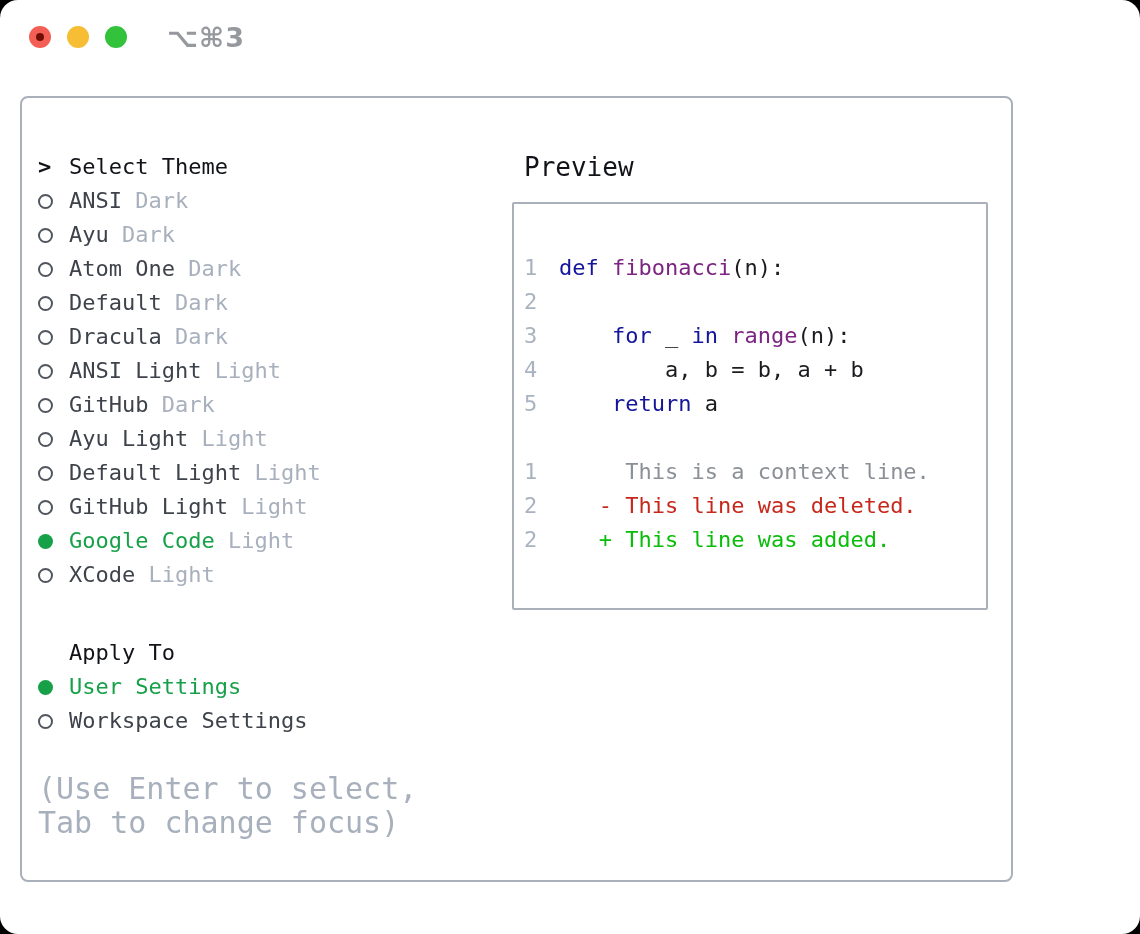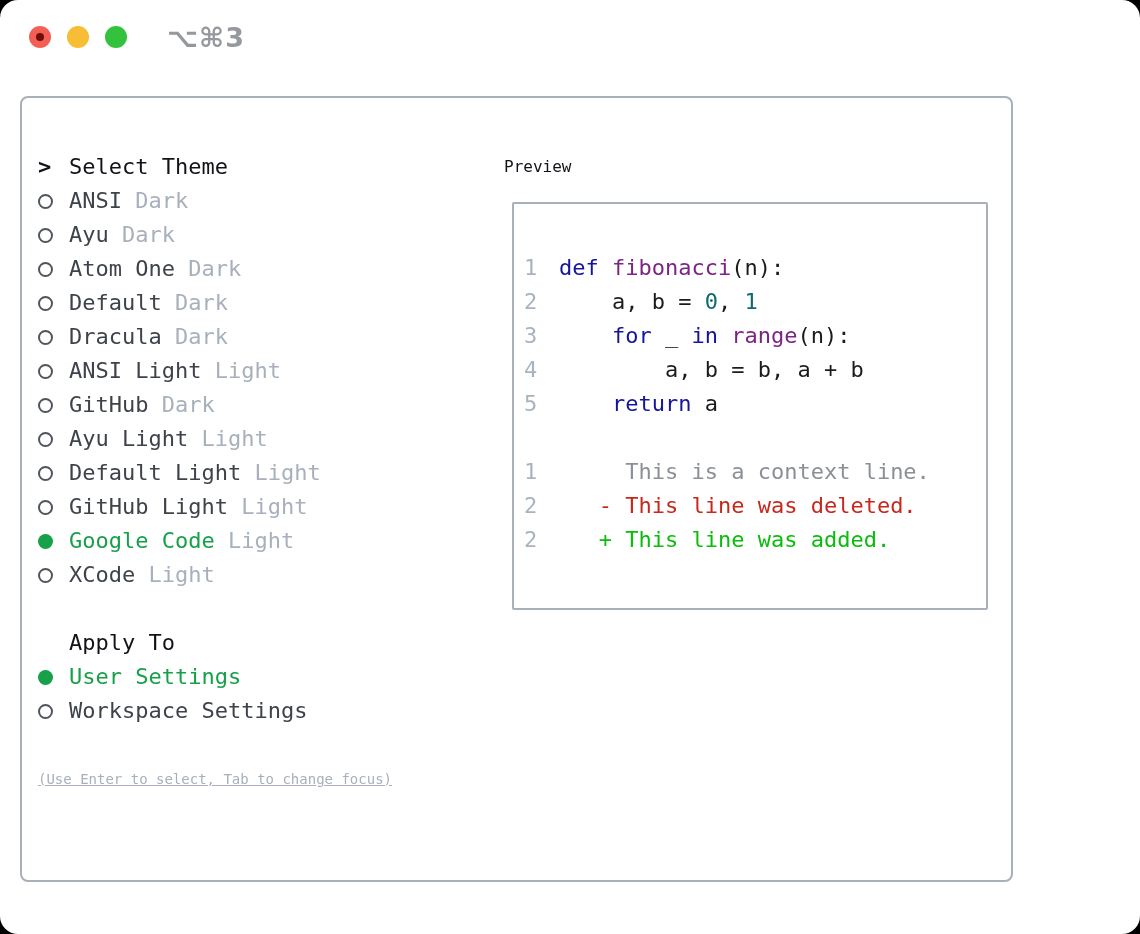--- a/index.html
+++ b/index.html
@@ -34,27 +34,27 @@
   .row{display:flex;line-height:34px;font-size:22px;}
   .bullet-col{width:31px;flex:none;display:flex;align-items:center;}
   .bullet{width:11px;height:11px;border:2px solid var(--bullet-outline,#51565e);border-radius:50%;}
   .bullet.filled{width:15px;height:15px;border:none;background:var(--selected-green,#16a149);}
   .arrow{font-weight:bold;color:var(--header-text,#111318);display:block;}
   .hdr{font-weight:normal;color:var(--header-text,#111318);}
   .labels{white-space:pre;}
   .t-name{color:var(--item-text,#3e434b);}
   .t-name.sel{color:var(--selected-green,#16a149);}
   .t-variant{color:var(--variant-text,#a7b0bc);}
-  .apply-hdr{margin-top:34px;}
+  .apply-hdr{margin-top:44px;}
   .hint{
     margin-top:34px;width:412px;color:var(--hint-text,#a7b0bc);
-    font-size:14px;line-height:34px;text-decoration:underline;
+    font-size:30px;line-height:34px;
   }
   
-  .preview-hdr{line-height:34px;font-size:16px;padding-left:2px;}
+  .preview-hdr{line-height:34px;font-size:26px;padding-left:2px;margin-left:20px;}
   .preview-box{
     margin-left:10px;margin-top:18px;width:476px;height:408px;box-sizing:border-box;
     border:2px solid var(--panel-border,#a9b0ba);border-radius:2px;
     padding:47px 0 0 10px;overflow:hidden;background:#fff;
   }
   .code-line{display:flex;height:34px;line-height:34px;font-size:22px;}
   .ln{width:35px;flex:none;color:var(--code-lineno,#a9b3c0);}
   .code-line pre{margin:0;font:inherit;white-space:pre;}
   .blank-line{height:34px;}
   .tok-kw{color:var(--code-keyword,#15159b);}
@@ -188,21 +188,20 @@
     <div class="right-col">
       <div class="hdr preview-hdr">Preview</div>
       <div class="preview-box">
         <div id="python-lines">
             <div class="code-line">
               <span class="ln">1</span>
               <pre><span class="tok-kw">def </span><span class="tok-fn">fibonacci</span><span class="tok-pl">(n):</span></pre>
             </div>
             <div class="code-line">
               <span class="ln">2</span>
-              <pre><span class="tok-pl">    a, b = </span><span class="tok-lit">0</span><span class="tok-pl">, </span><span class="tok-lit">1</span></pre>
             </div>
             <div class="code-line">
               <span class="ln">3</span>
               <pre><span class="tok-pl">    </span><span class="tok-kw">for</span><span class="tok-pl"> _ </span><span class="tok-kw">in</span><span class="tok-pl"> </span><span class="tok-fn">range</span><span class="tok-pl">(n):</span></pre>
             </div>
             <div class="code-line">
               <span class="ln">4</span>
               <pre><span class="tok-pl">        a, b = b, a + b</span></pre>
             </div>
             <div class="code-line">

